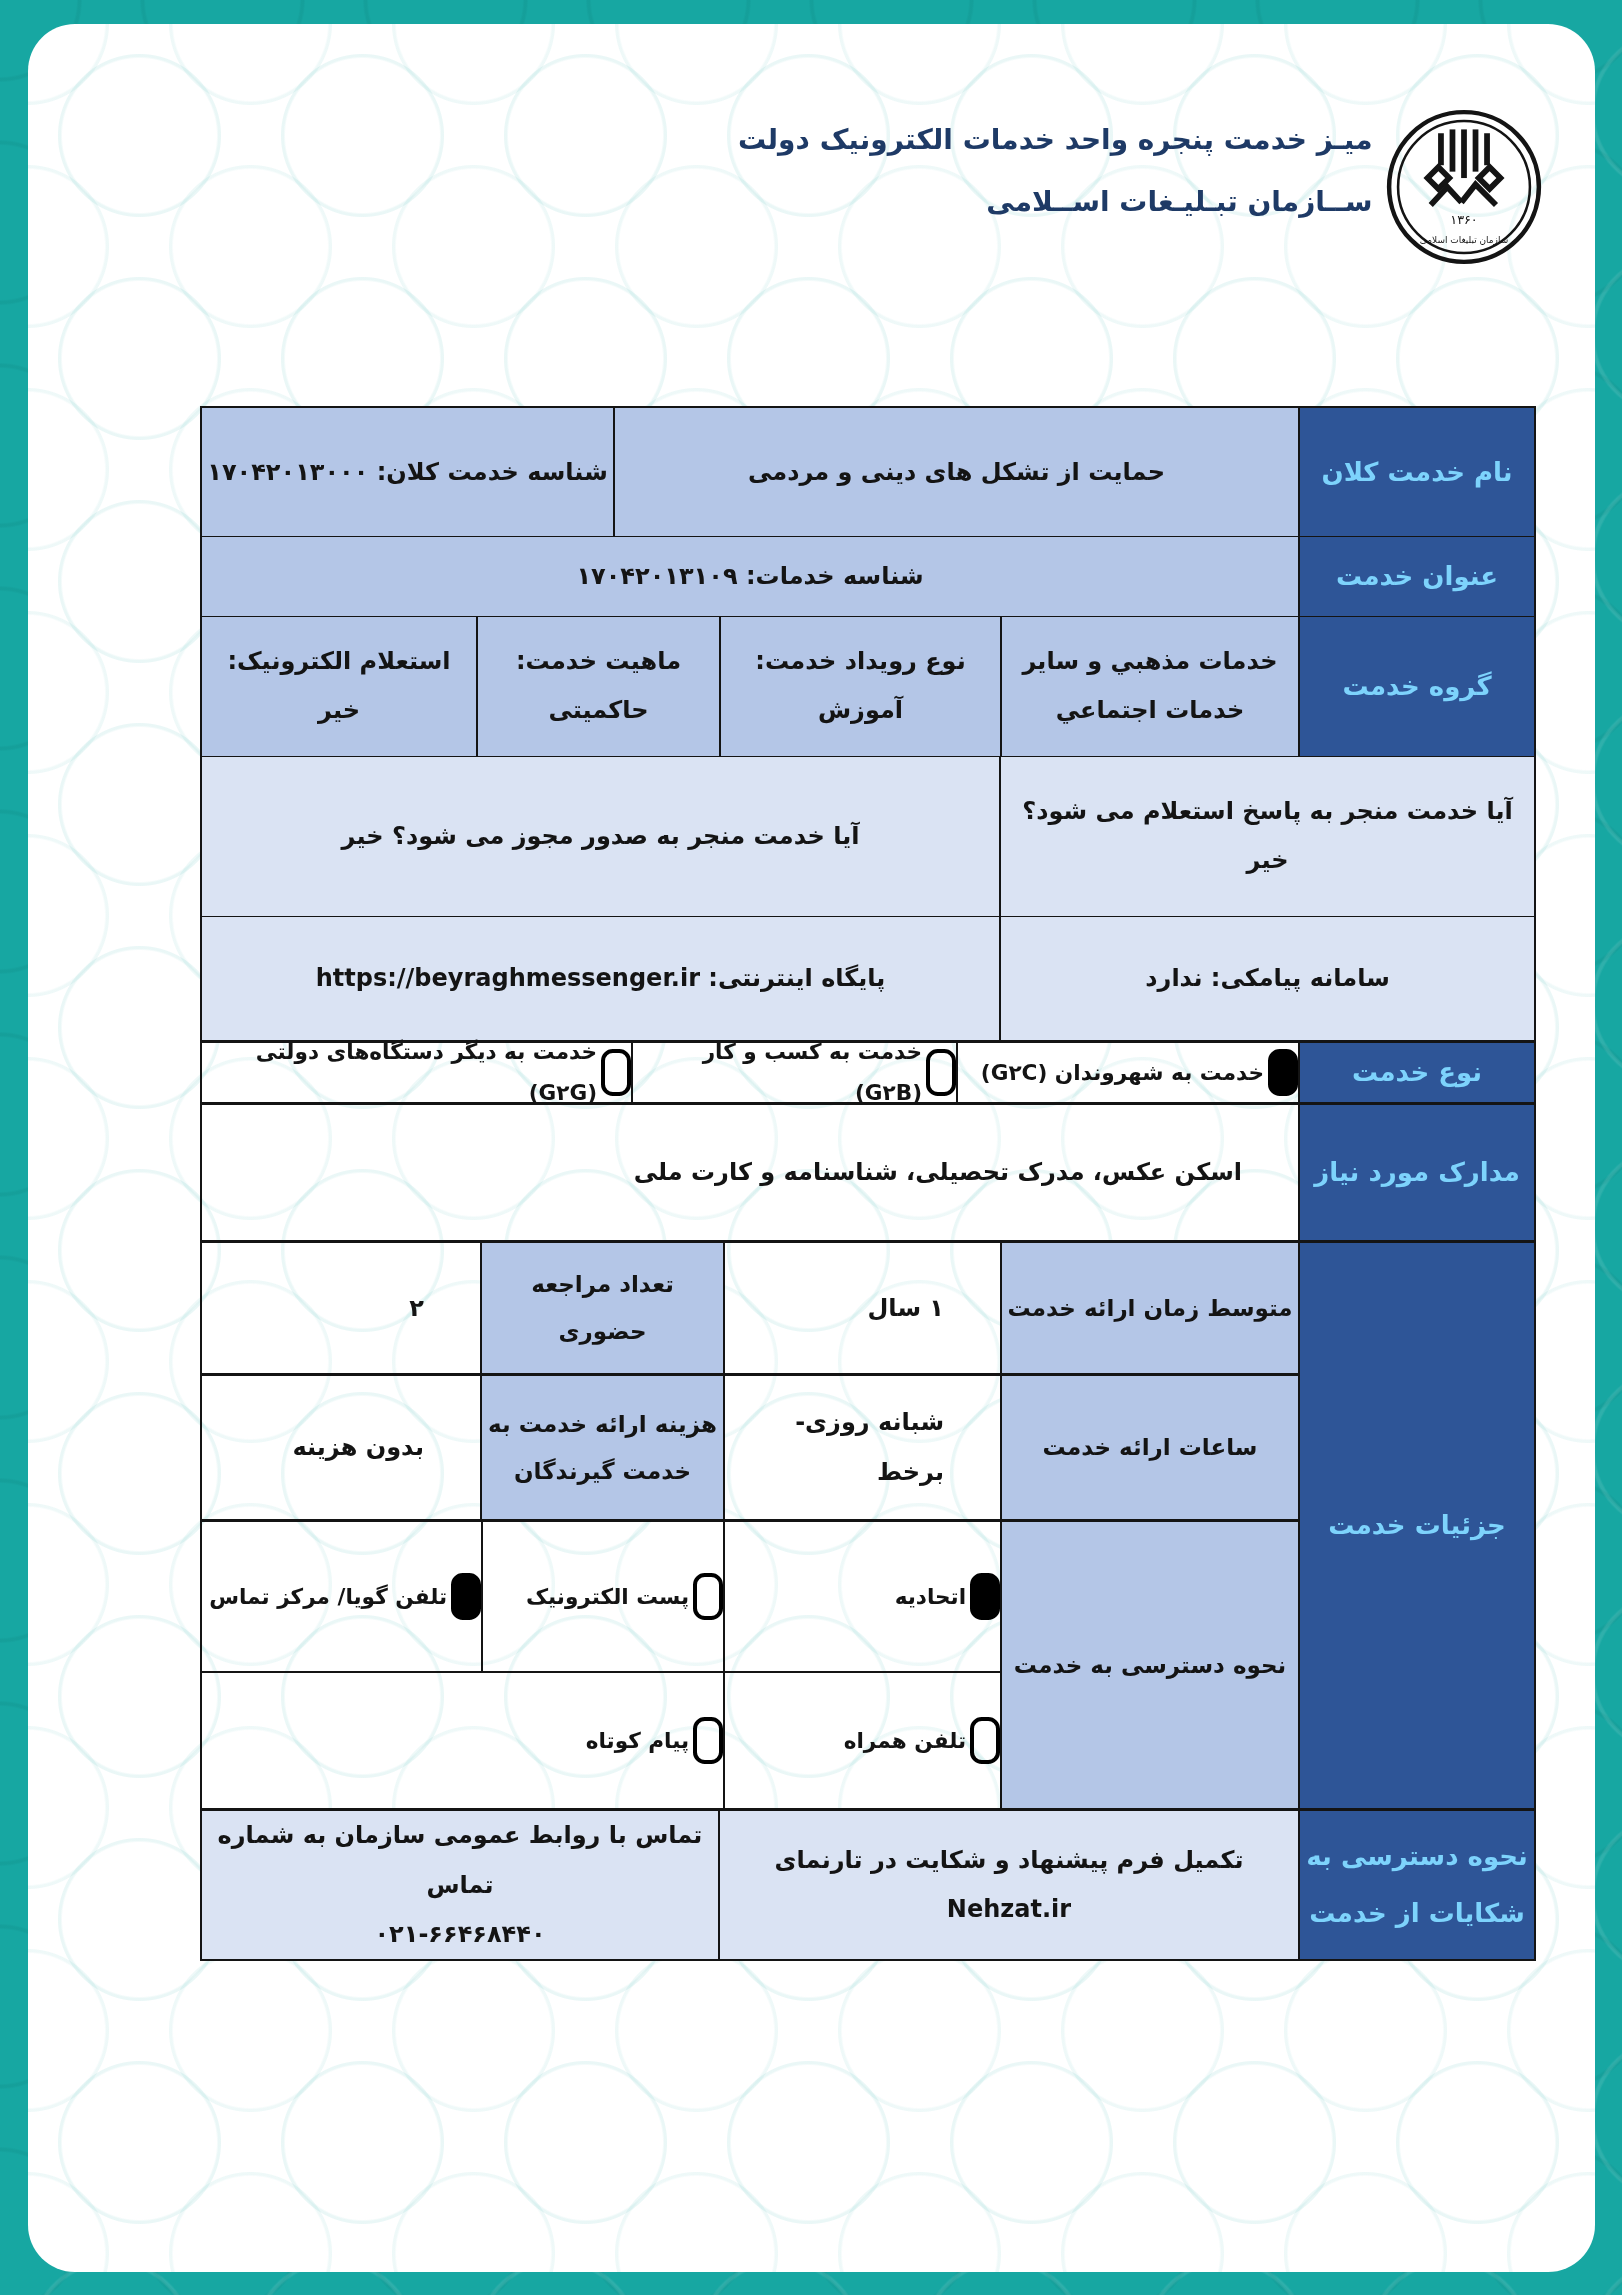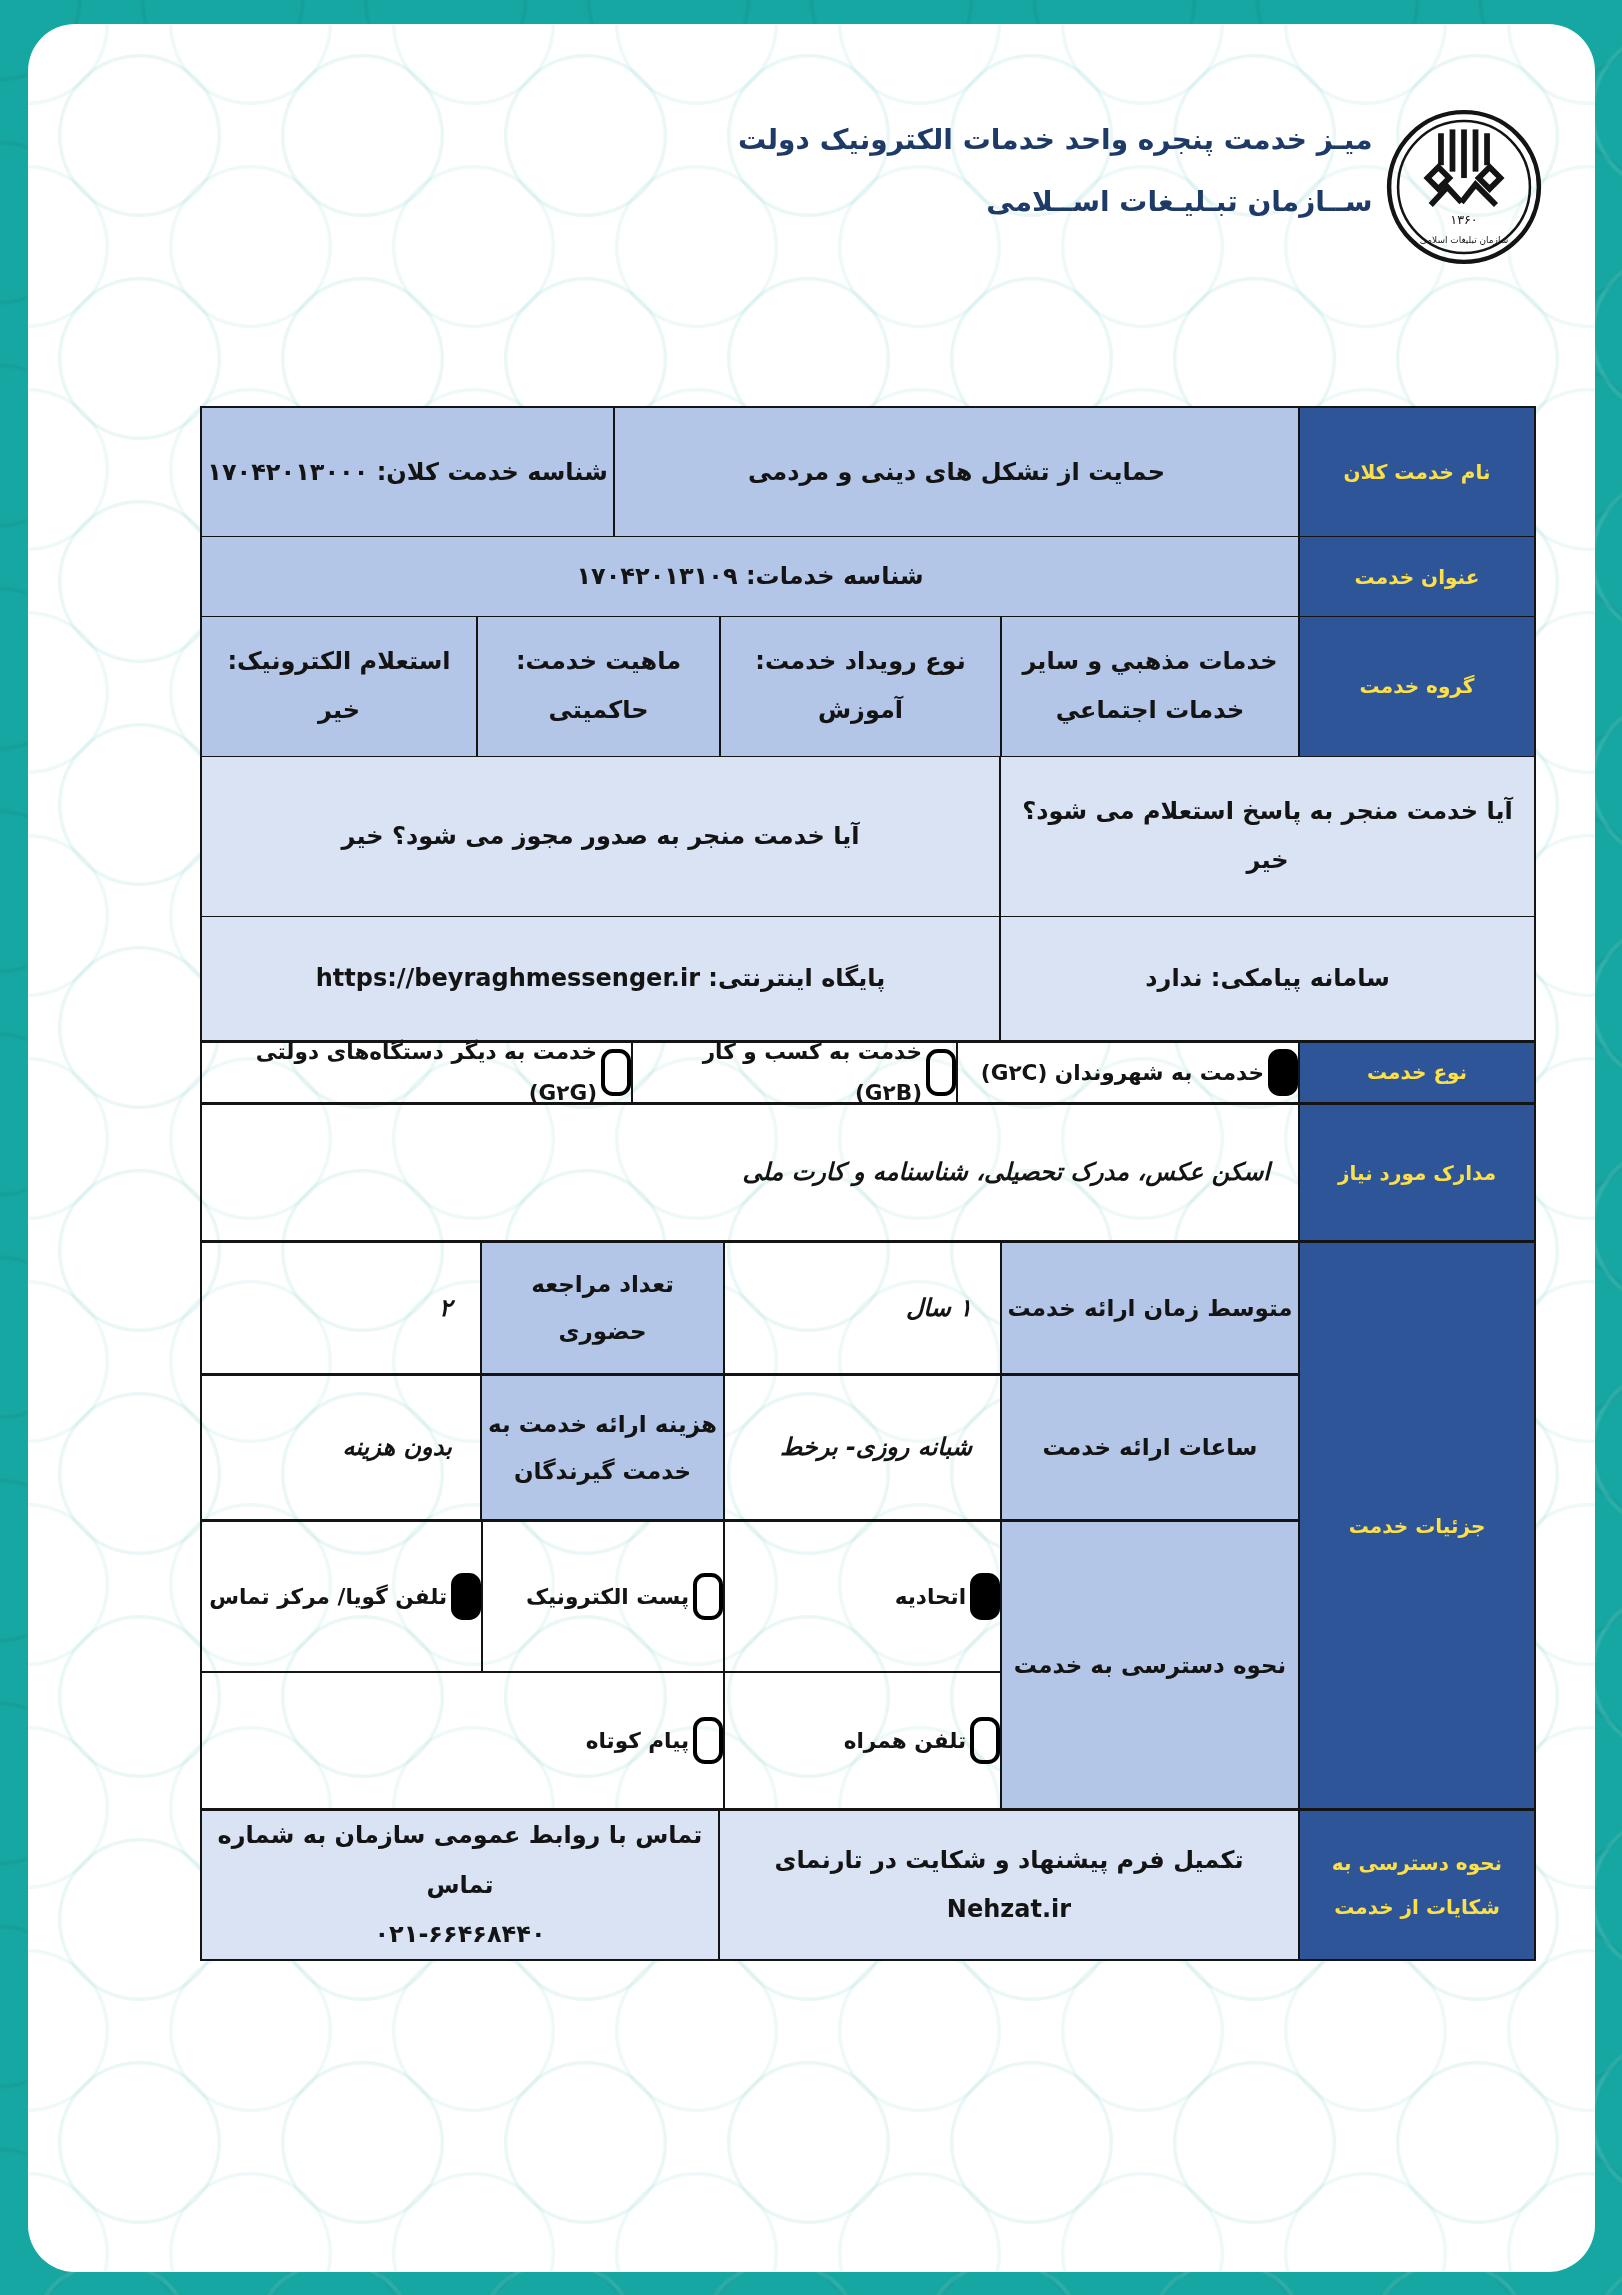--- a/index.html
+++ b/index.html
@@ -38,24 +38,24 @@
     font-weight:bold;color:var(--ink);font-size:24px;
   }
   .row{display:flex;border-bottom:1.3px solid var(--ink);}
   .row.tb{border-bottom-width:3.3px;}
   .row:last-child{border-bottom:none;}
   .c{
     display:flex;align-items:center;justify-content:center;text-align:center;
     border-left:2px solid var(--ink);white-space:pre-line;line-height:2.05;
   }
   .c:last-child{border-left:none;}
-  .h{background:var(--hblue);color:#fde047;font-size:20px;line-height:2.2;}
+  .h{background:var(--hblue);color:#7dd3fc;font-size:26px;line-height:2.2;}
   .bg1{background:var(--cell1);}
   .bg2{background:var(--cell2);}
-  .start{justify-content:flex-start;text-align:right;padding-right:28px;font-style:italic;}
+  .start{justify-content:flex-start;text-align:right;padding-right:56px;}
   .w360{flex:0 0 236px}.w1045{flex:0 0 685px}.w455{flex:0 0 298px}.w428{flex:0 0 281px}
   .w370{flex:0 0 243px}.w815{flex:0 0 535px}.w522{flex:0 0 342px}.w495{flex:0 0 325px}
   .w885{flex:0 0 580px}.w422{flex:0 0 277px}.w369{flex:0 0 242px}.grow{flex:1 1 auto}
   .r1{height:132px}.r2{height:81px}.r3{height:143px}.r4{height:163px}.r5{height:129px}
   .r6{height:62px}.r7{height:141px}.dts{height:580px}.rl{flex:1 1 auto}
 
   .dcol{display:flex;flex-direction:column;flex:1 1 auto;}
   .d1{height:133px;border-bottom:3.3px solid var(--ink);display:flex;}
   .d2{height:146px;border-bottom:3.3px solid var(--ink);display:flex;}
   .d34{flex:1 1 auto;display:flex;}

